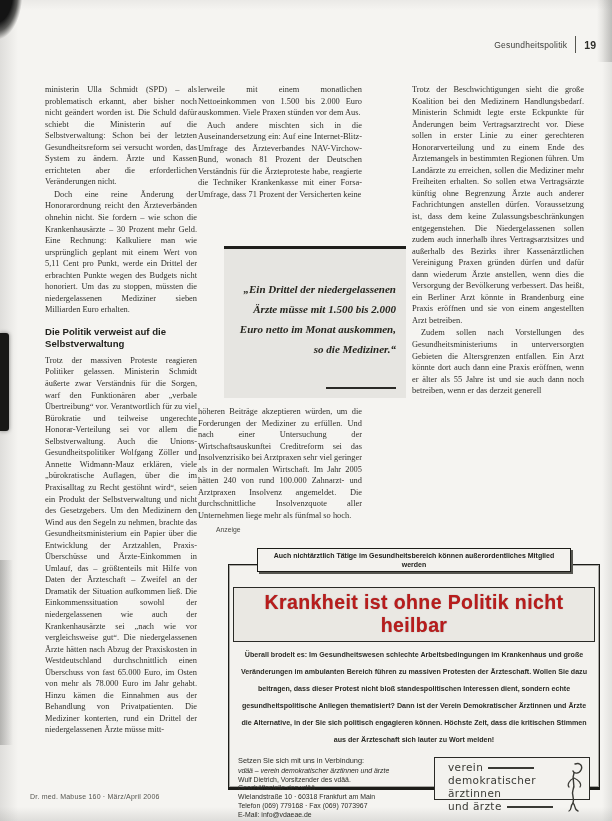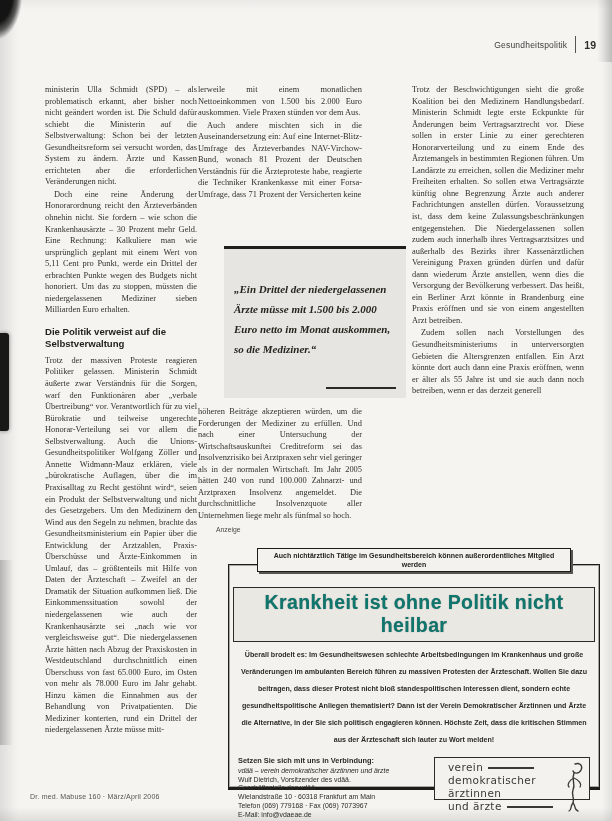--- a/index.html
+++ b/index.html
@@ -69,21 +69,21 @@
   .pull-quote{
     position:absolute;left:224px;top:246px;width:182px;height:152px;
     background:#e6e5e1;
     border-top:3px solid #1f1f1c;
     box-sizing:border-box;
     display:flex;align-items:center;justify-content:center;
     padding:6px 10px 16px 10px;
   }
   .pull-quote .q-text{
     font-style:italic;font-weight:600;font-size:11px;line-height:20px;
-    text-align:left;color:#26261f;
+    text-align:right;color:#26261f;
   }
   .quote-end-rule{
     position:absolute;right:10px;bottom:9px;width:70px;height:2px;background:#2a2a26;
   }
 
   .anzeige-label{
     position:absolute;left:216px;top:526px;
     font-family:"Liberation Sans", sans-serif;font-size:6.8px;color:#4a4a45;
   }
 
@@ -102,31 +102,31 @@
     box-shadow:2px 2px 0 #56565২0;
     box-shadow:2px 2px 0 #565650;
     padding:2px 6px;
     font-family:"Liberation Sans", sans-serif;font-weight:bold;
     font-size:7px;line-height:9px;text-align:center;color:#23231f;
   }
   .ad-headline{
     margin:22px 4px 0 4px;border:1px solid #2a2a26;background:#eae8e3;
     padding:3px 2px 4px 2px;
     font-family:"Liberation Sans", sans-serif;font-weight:bold;
-    font-size:19.5px;letter-spacing:.4px;text-align:center;color:#0f766e;
+    font-size:19.5px;letter-spacing:.4px;text-align:center;color:#b91c1c;
     text-shadow:0 0 1px rgba(50,50,45,.55);
   }
   .ad-body{
     margin:5px 9px 8px 9px;
     font-family:"Liberation Sans", sans-serif;font-weight:bold;
     font-size:7.1px;line-height:17px;text-align:center;color:#2c2c27;
   }
   .ad-lower{display:flex;margin:6px 9px 0 9px;gap:6px;}
   .ad-contact{flex:1 1 55%;font-family:"Liberation Sans", sans-serif;font-size:6.9px;line-height:8.8px;color:#2c2c27;}
-  .ad-contact .c-intro{font-weight:bold;font-size:7.4px;margin-bottom:1px;}
+  .ad-contact .c-intro{font-weight:normal;font-size:7.4px;margin-bottom:1px;}
   .ad-contact .c-org{font-style:italic;}
   .vdaeae-logo{
     flex:0 0 156px;height:43px;border:1px solid #2a2a26;background:#f3f2ee;
     position:relative;box-sizing:border-box;padding:3px 13px;
     font-family:"DejaVu Sans", sans-serif;font-size:10.5px;line-height:13px;
     color:#3a3a35;letter-spacing:.4px;
   }
   .vdaeae-logo .logo-line{display:block;white-space:nowrap;}
   .vdaeae-logo .rule-after{display:inline-block;width:46px;height:1.5px;background:#3a3a35;vertical-align:middle;margin-left:5px;}
   .logo-sketch{position:absolute;right:2px;top:2px;}

